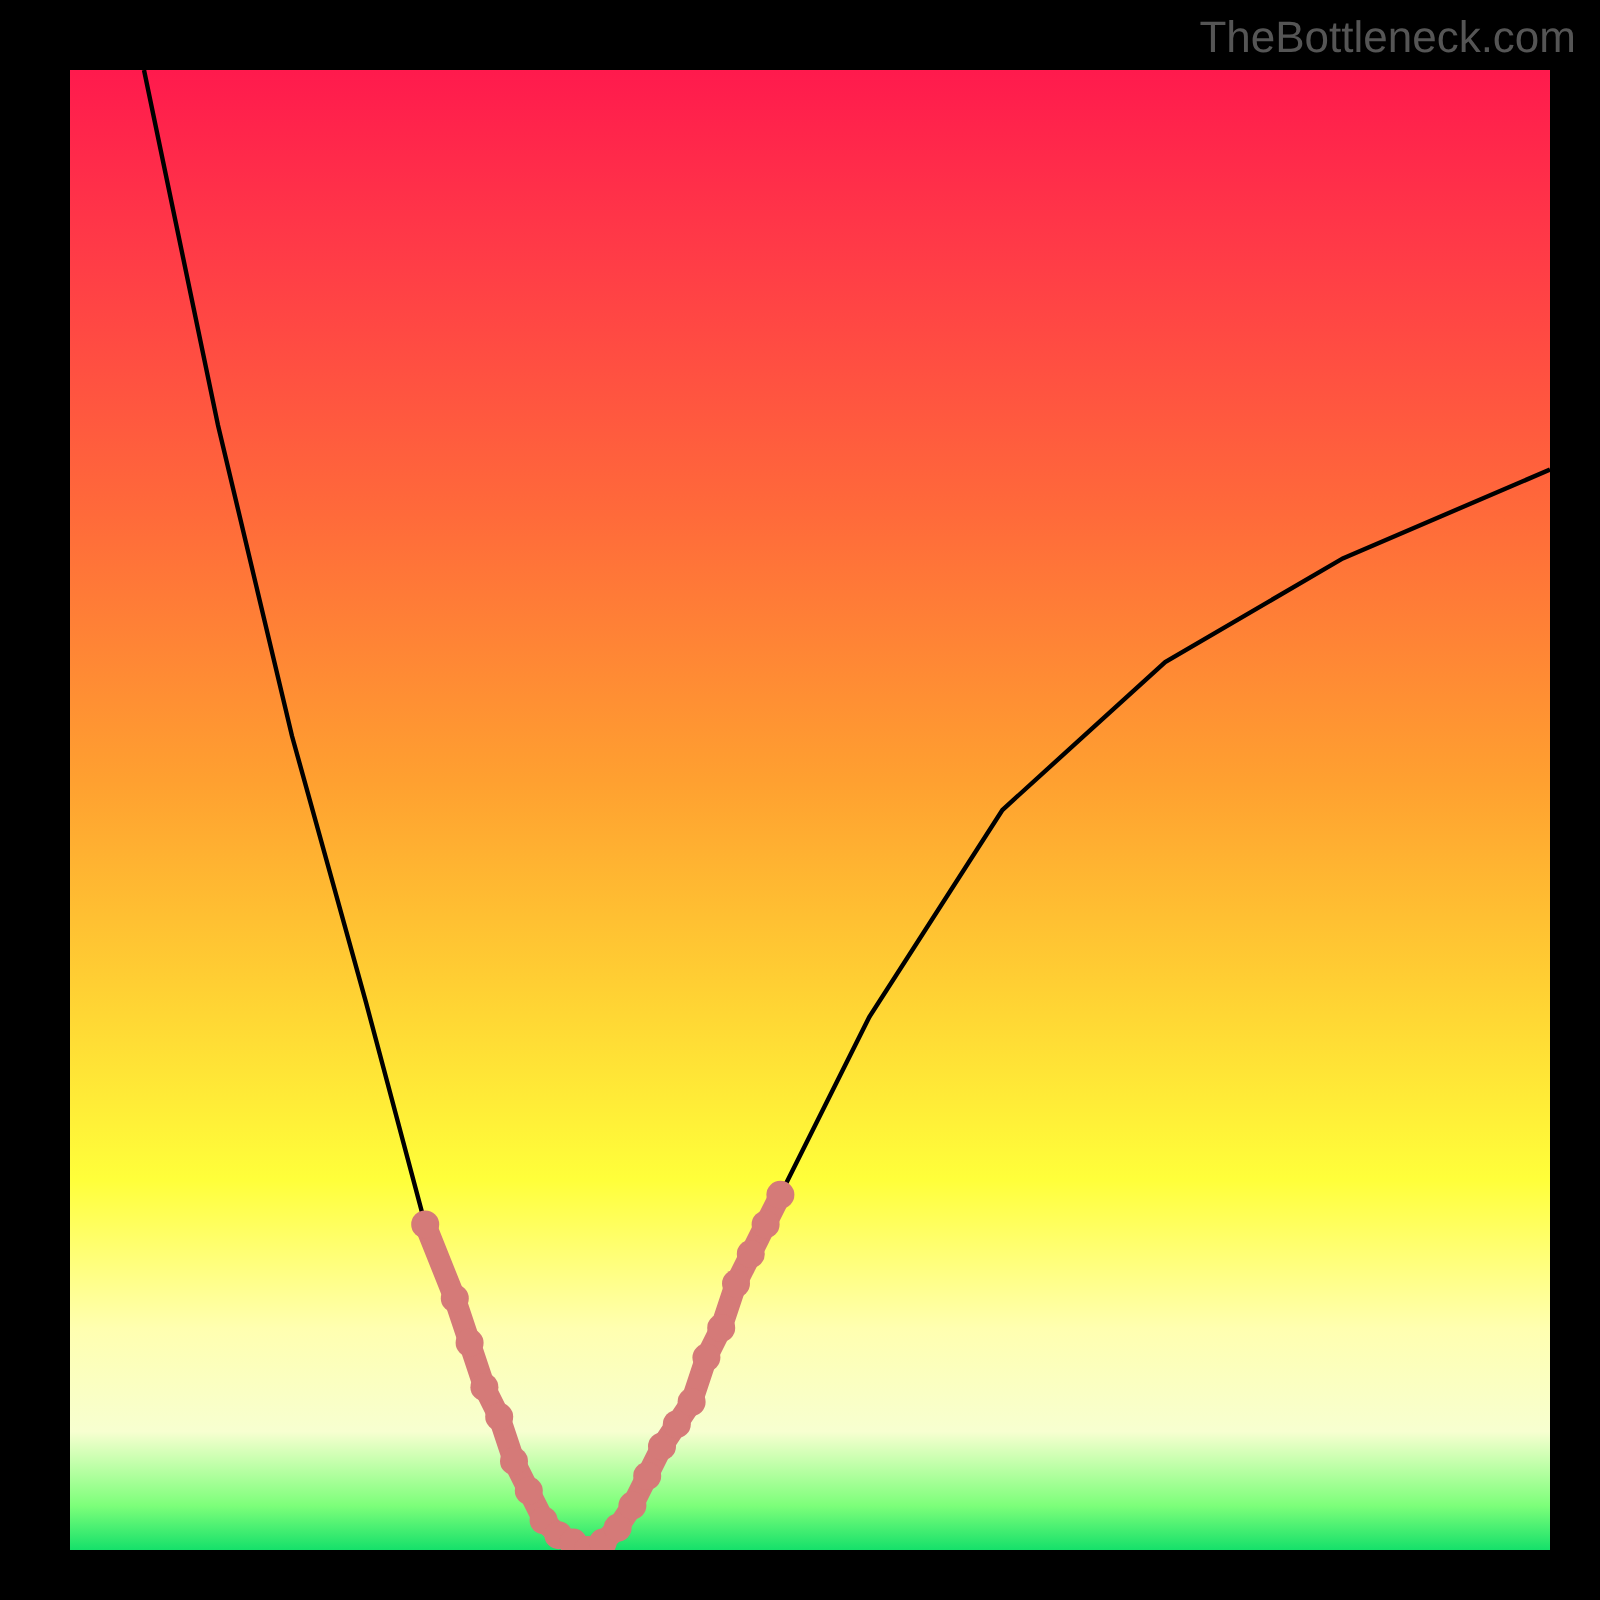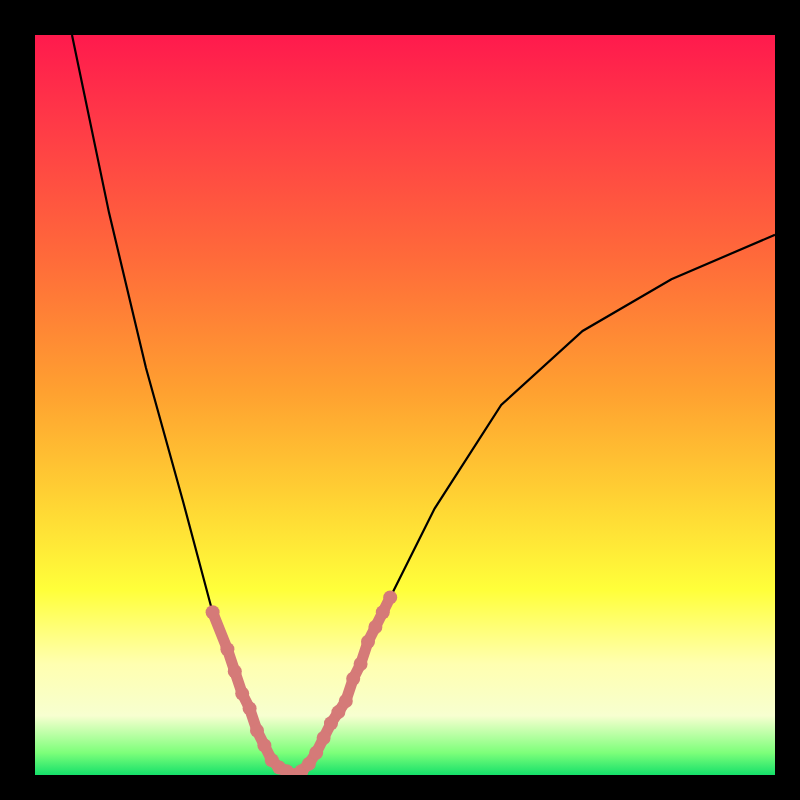--- a/index.html
+++ b/index.html
@@ -48,20 +48,21 @@
     left: 35px;
     top: 35px;
     width: 740px;
     height: 740px;
   }
 </style>
 </head>
 <body>
 
 <div class="canvas-wrap">
+  <div class="watermark">TheBottleneck.com</div>
 
   <div class="plot-area"></div>
 
   <svg class="curves" viewBox="0 0 740 740" preserveAspectRatio="none">
     <g>
       <path d="M37.0 0.0 L74.0 177.6 L111.0 333.0 L148.0 466.2 L177.6 577.2 L207.2 658.6 L229.4 710.4 L244.2 732.6 L259.0 740.0" fill="none" stroke="#000" stroke-width="2.2"></path>
       <path d="M259.0 740.0 L281.2 717.8 L310.8 666.0 L347.8 577.2 L399.6 473.6 L466.2 370.0 L547.6 296.0 L636.4 244.2 L740.0 199.8" fill="none" stroke="#000" stroke-width="2.2"></path>
     </g>
     <g id="hl-left">
         <line x1="251.6" y1="736.3" x2="259.0" y2="740.0" stroke="#d57a78" stroke-width="11" stroke-linecap="round"></line>

